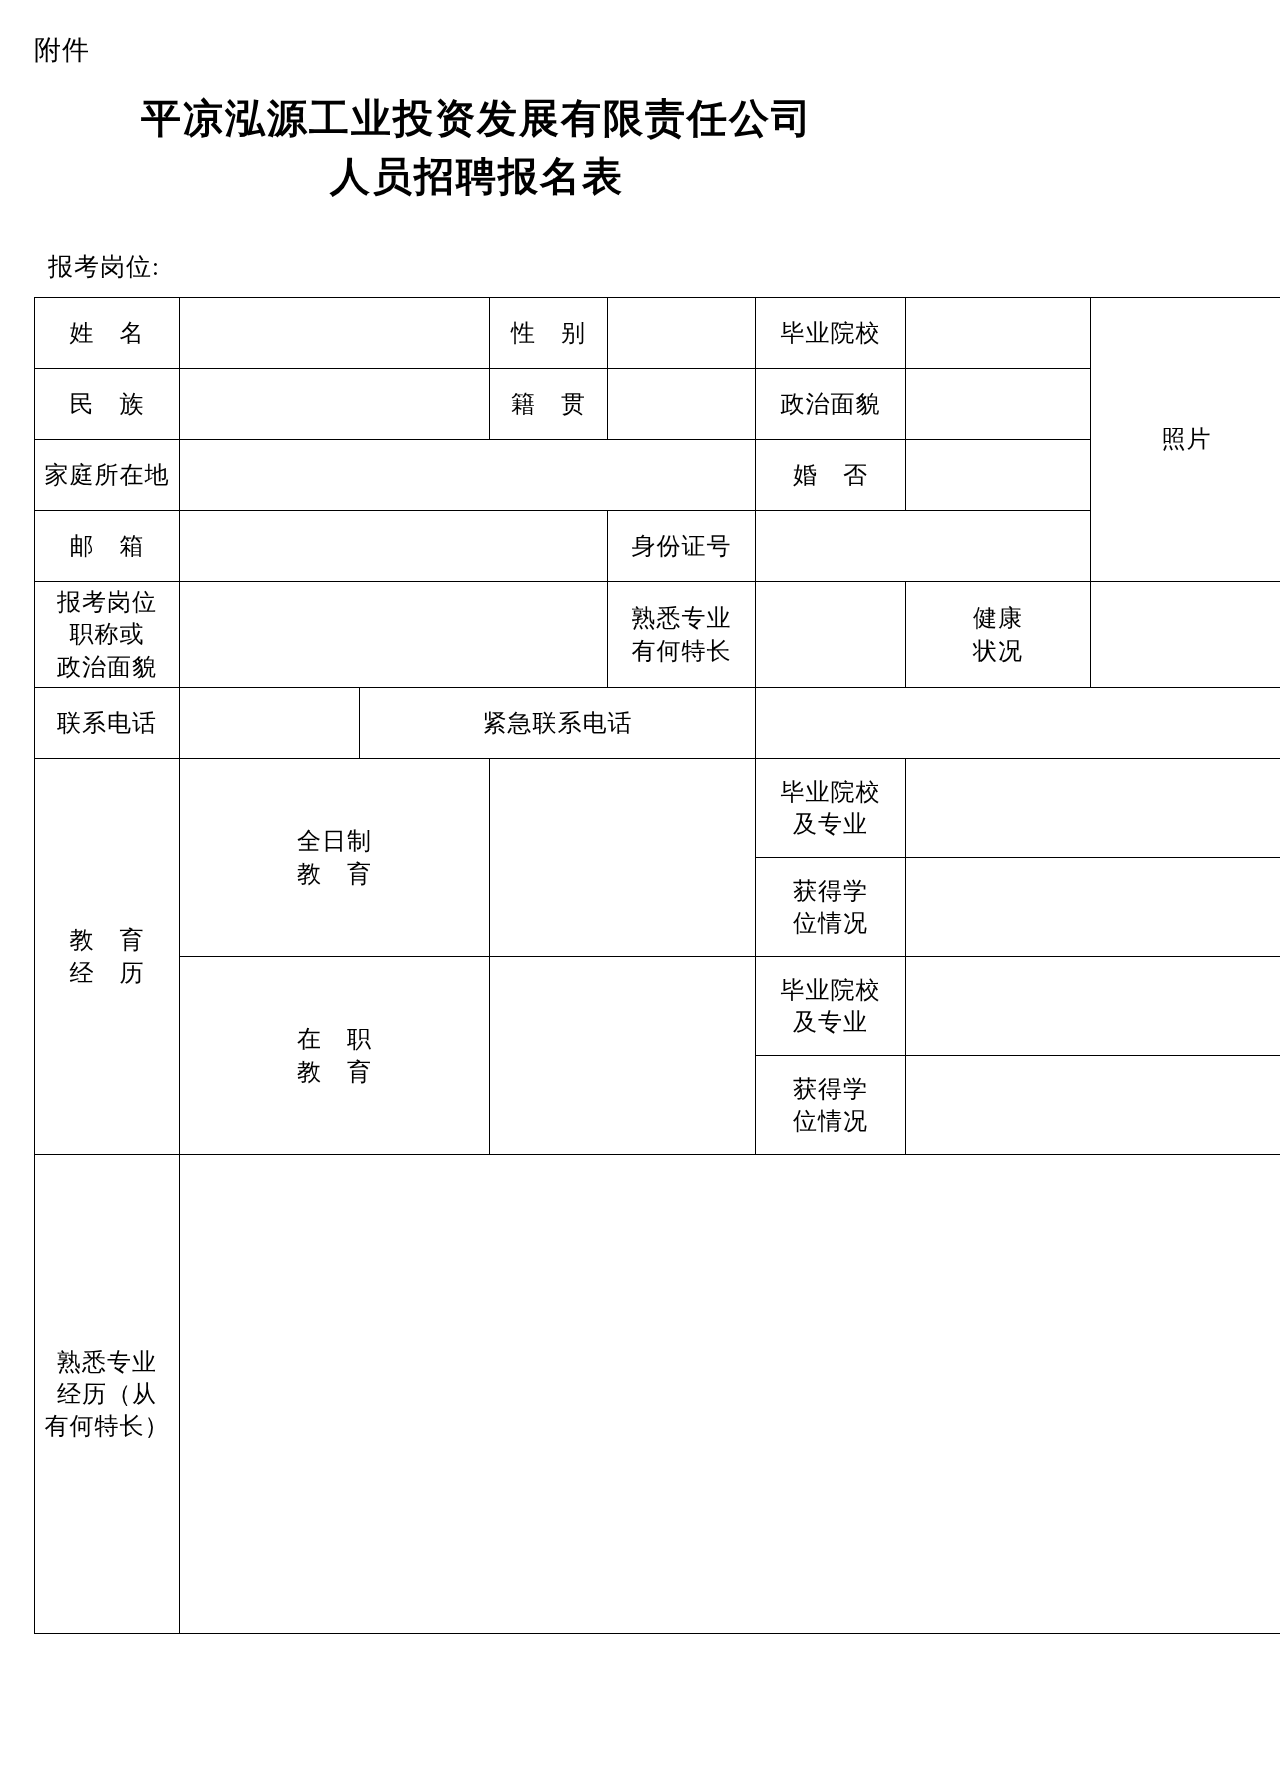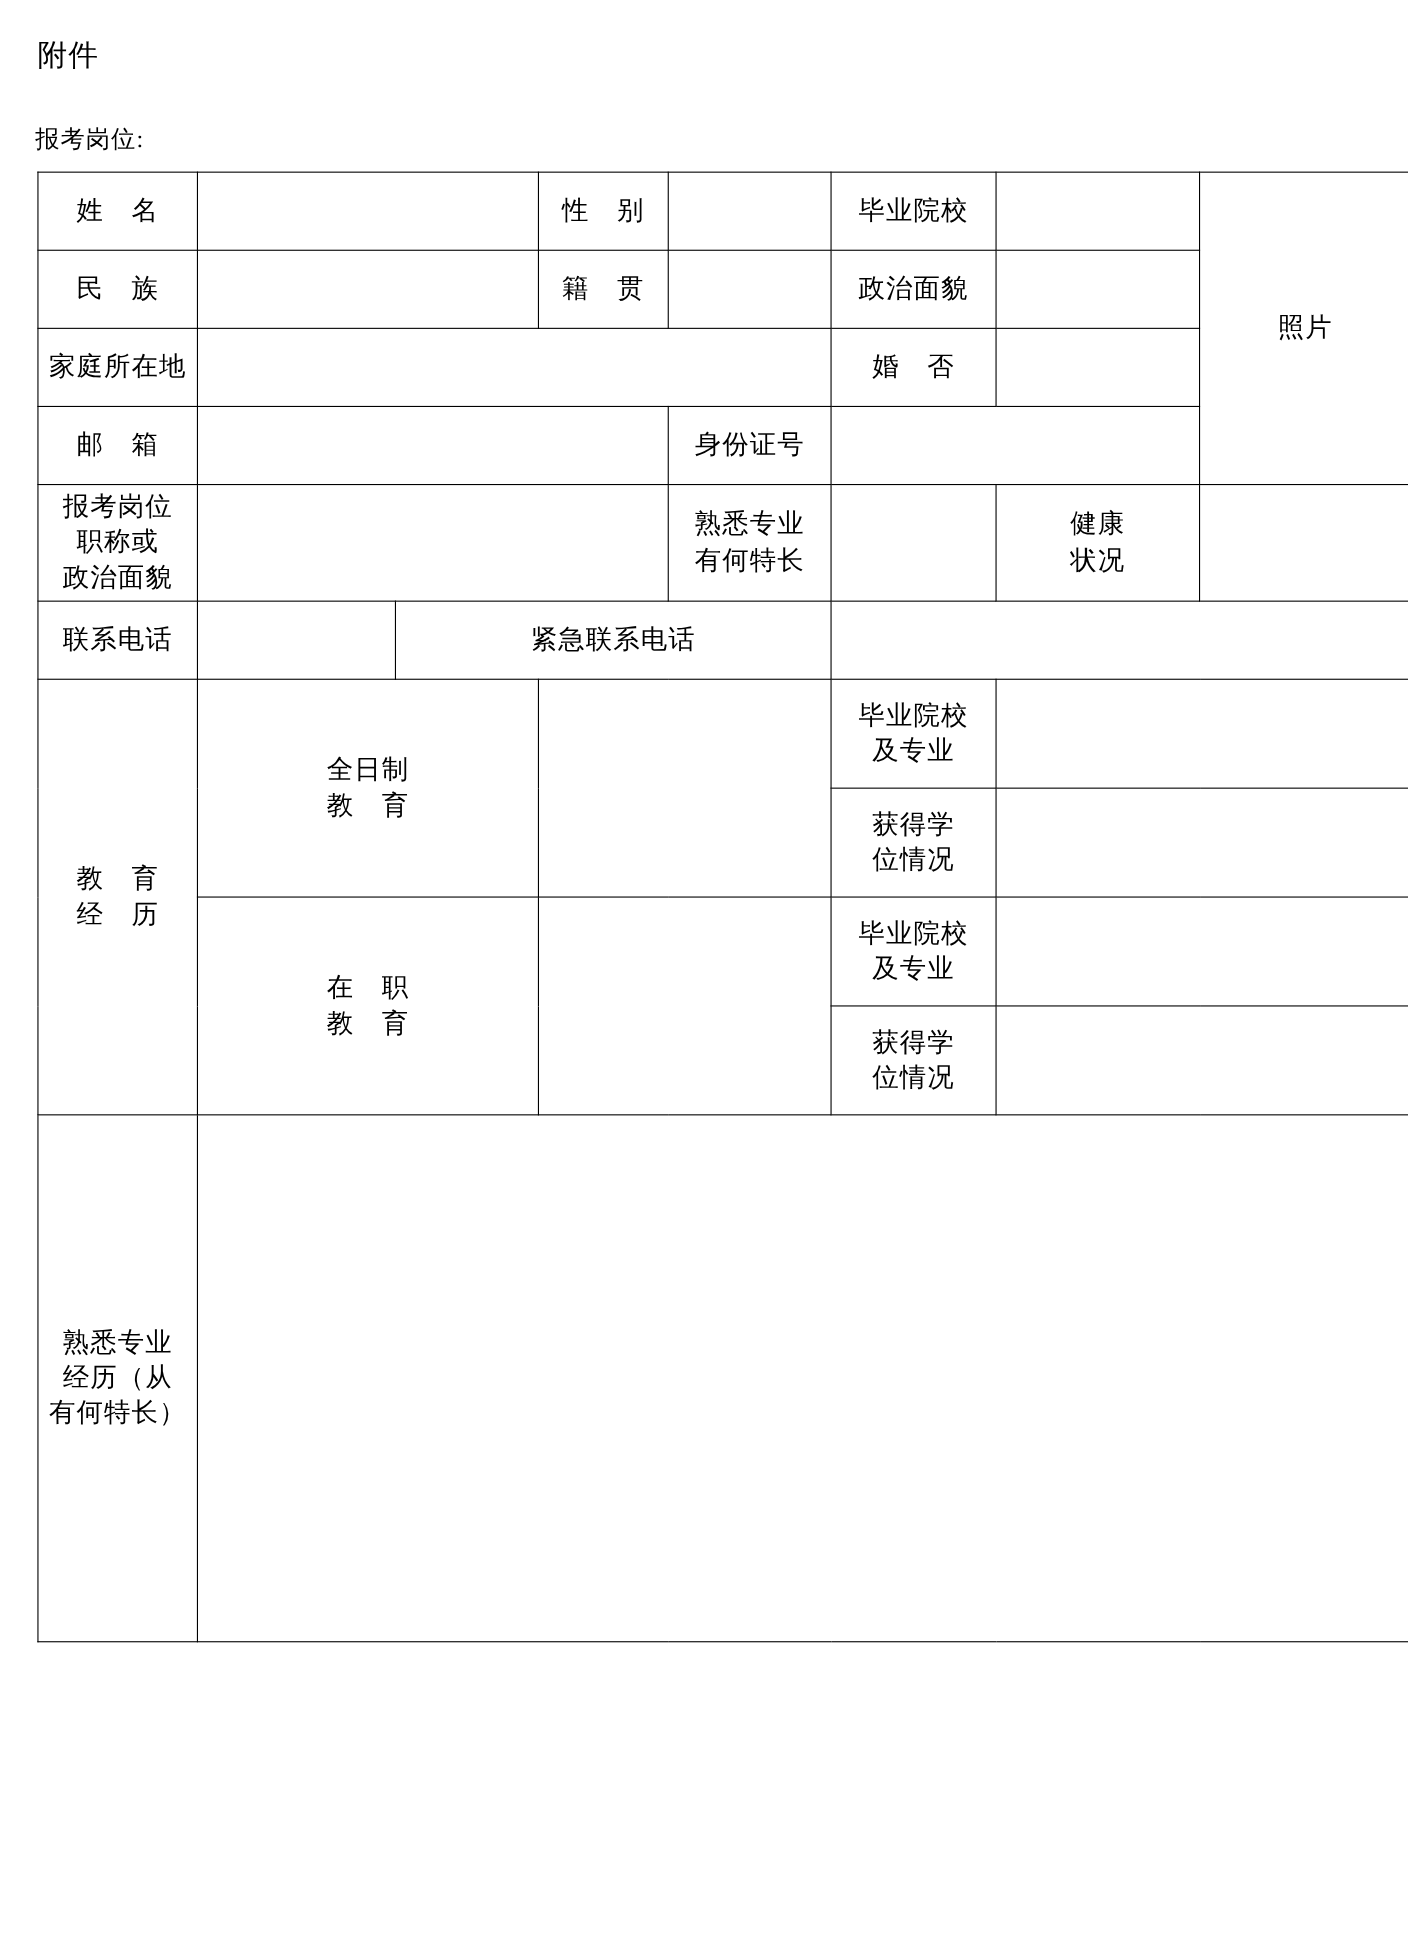--- a/index.html
+++ b/index.html
@@ -34,22 +34,22 @@
     font-size: 40px;
     line-height: 1.45;
     letter-spacing: 2px;
     margin: 22px 0 0 0;
     padding-left: 10px;
   }
   .doc-title .line2 {
     display: block;
   }
   .post-line {
-    font-size: 22px;
-    margin: 44px 0 14px 10px;
+    font-size: 25px;
+    margin: 44px 0 14px 26px;
     letter-spacing: 1px;
   }
   table.form {
     border-collapse: collapse;
     width: 1098px;
     margin-left: 12px;
     table-layout: fixed;
   }
   table.form td {
     border: 1.5px solid #000000;
@@ -69,20 +69,22 @@
   .nowrap { white-space: nowrap; margin-top: 12px; }
 </style>
 </head>
 <body>
 
 <div class="page">
 
   <div class="attach-label">附件</div>
 
   <div class="doc-title">
+    <span>平凉泓源工业投资发展有限责任公司</span>
+    <span class="line2">人员招聘报名表</span>
   </div>
 
   <div class="post-line">报考岗位:</div>
 
   <table class="form">
     <colgroup>
       <col style="width:145px">
       <col style="width:180px">
       <col style="width:130px">
       <col style="width:118px">

